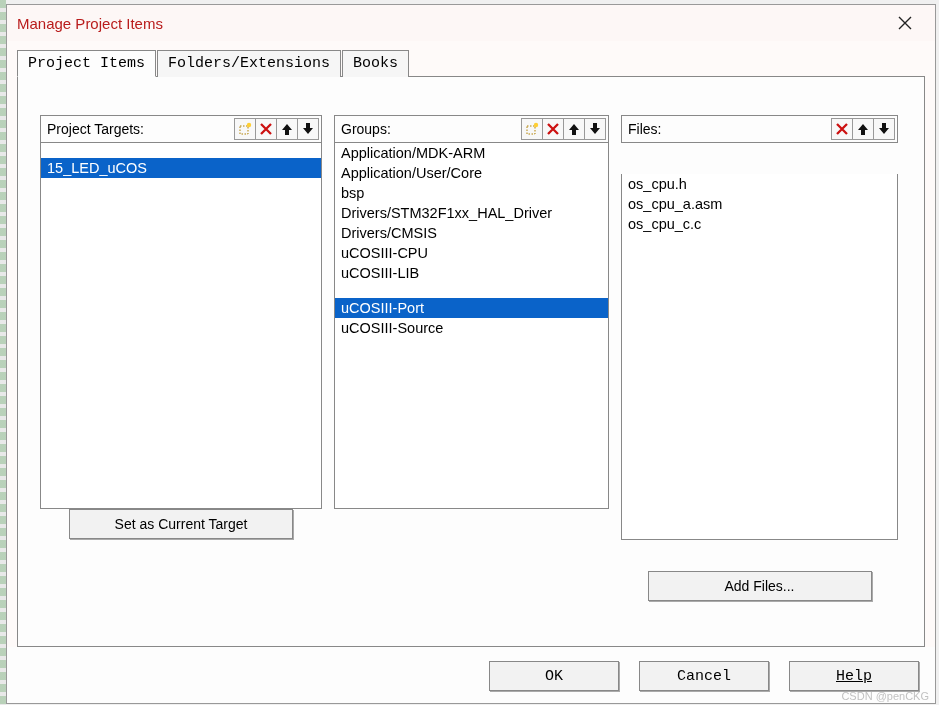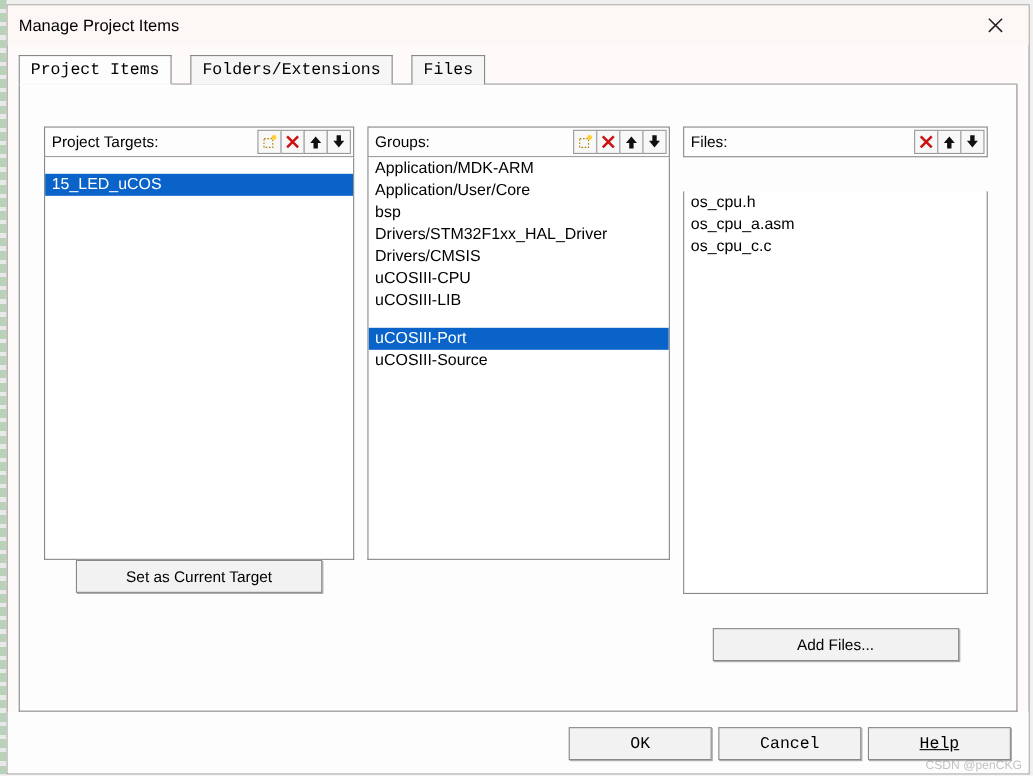--- a/index.html
+++ b/index.html
@@ -27,38 +27,38 @@
 .titlebar {
   height: 36px;
   display: flex;
   align-items: center;
   padding: 0 10px;
   background: #fdf7f6;
 }
 .titlebar-title {
   flex: 1;
   font-size: 15px;
-  color: #000000;
+  color: #b91c1c;
 }
 .close-btn {
   width: 40px;
   height: 28px;
   display: flex;
   align-items: center;
   justify-content: center;
   cursor: default;
 }
 .close-btn svg { width: 14px; height: 14px; }
 .tabs-area {
   padding: 8px 10px 0 10px;
 }
 .tabs {
   display: flex;
   border-bottom: 1px solid #888;
-  gap: 16px;
+  gap: 0;
 }
 .tab {
   padding: 4px 10px 4px 10px;
   border: 1px solid #888;
   border-bottom: none;
   background: #f6f6f6;
   font-family: "Courier New", monospace;
   font-size: 15px;
   position: relative;
   top: 1px;
@@ -140,21 +140,21 @@
   box-shadow: 1px 1px 0 #aaa;
   font-size: 14px;
   cursor: default;
 }
 .bottom-bar {
   flex: 1;
   display: flex;
   align-items: flex-end;
   justify-content: flex-end;
   padding: 14px 16px 12px 16px;
-  gap: 6px;
+  gap: 20px;
   background: #fdfdfd;
   border-top: none;
 }
 .bottom-bar .spacer { flex: 1; }
 .btn {
   width: 130px;
   height: 30px;
   border: 1px solid #888;
   background: #f2f2f2;
   box-shadow: 1px 1px 0 #aaa;
@@ -191,21 +191,21 @@
       <svg viewBox="0 0 14 14">
           <path d="M1 1 L13 13 M13 1 L1 13" stroke="#222" stroke-width="1.4" fill="none"></path>
         </svg>
     </div>
   </div>
 
   <div class="tabs-area">
     <div class="tabs" id="tab-strip">
         <div class="tab active">Project Items</div>
         <div class="tab">Folders/Extensions</div>
-        <div class="tab">Files</div>
+        <div class="tab">Books</div>
       </div>
 
     <div class="tab-body">
       <div class="columns">
 
         <div class="column col-targets">
           <div class="col-header">
             <span class="col-header-label">Project Targets:</span>
             <div class="tool-icons" id="targets-toolbar">
                 <div class="tool-icon">

